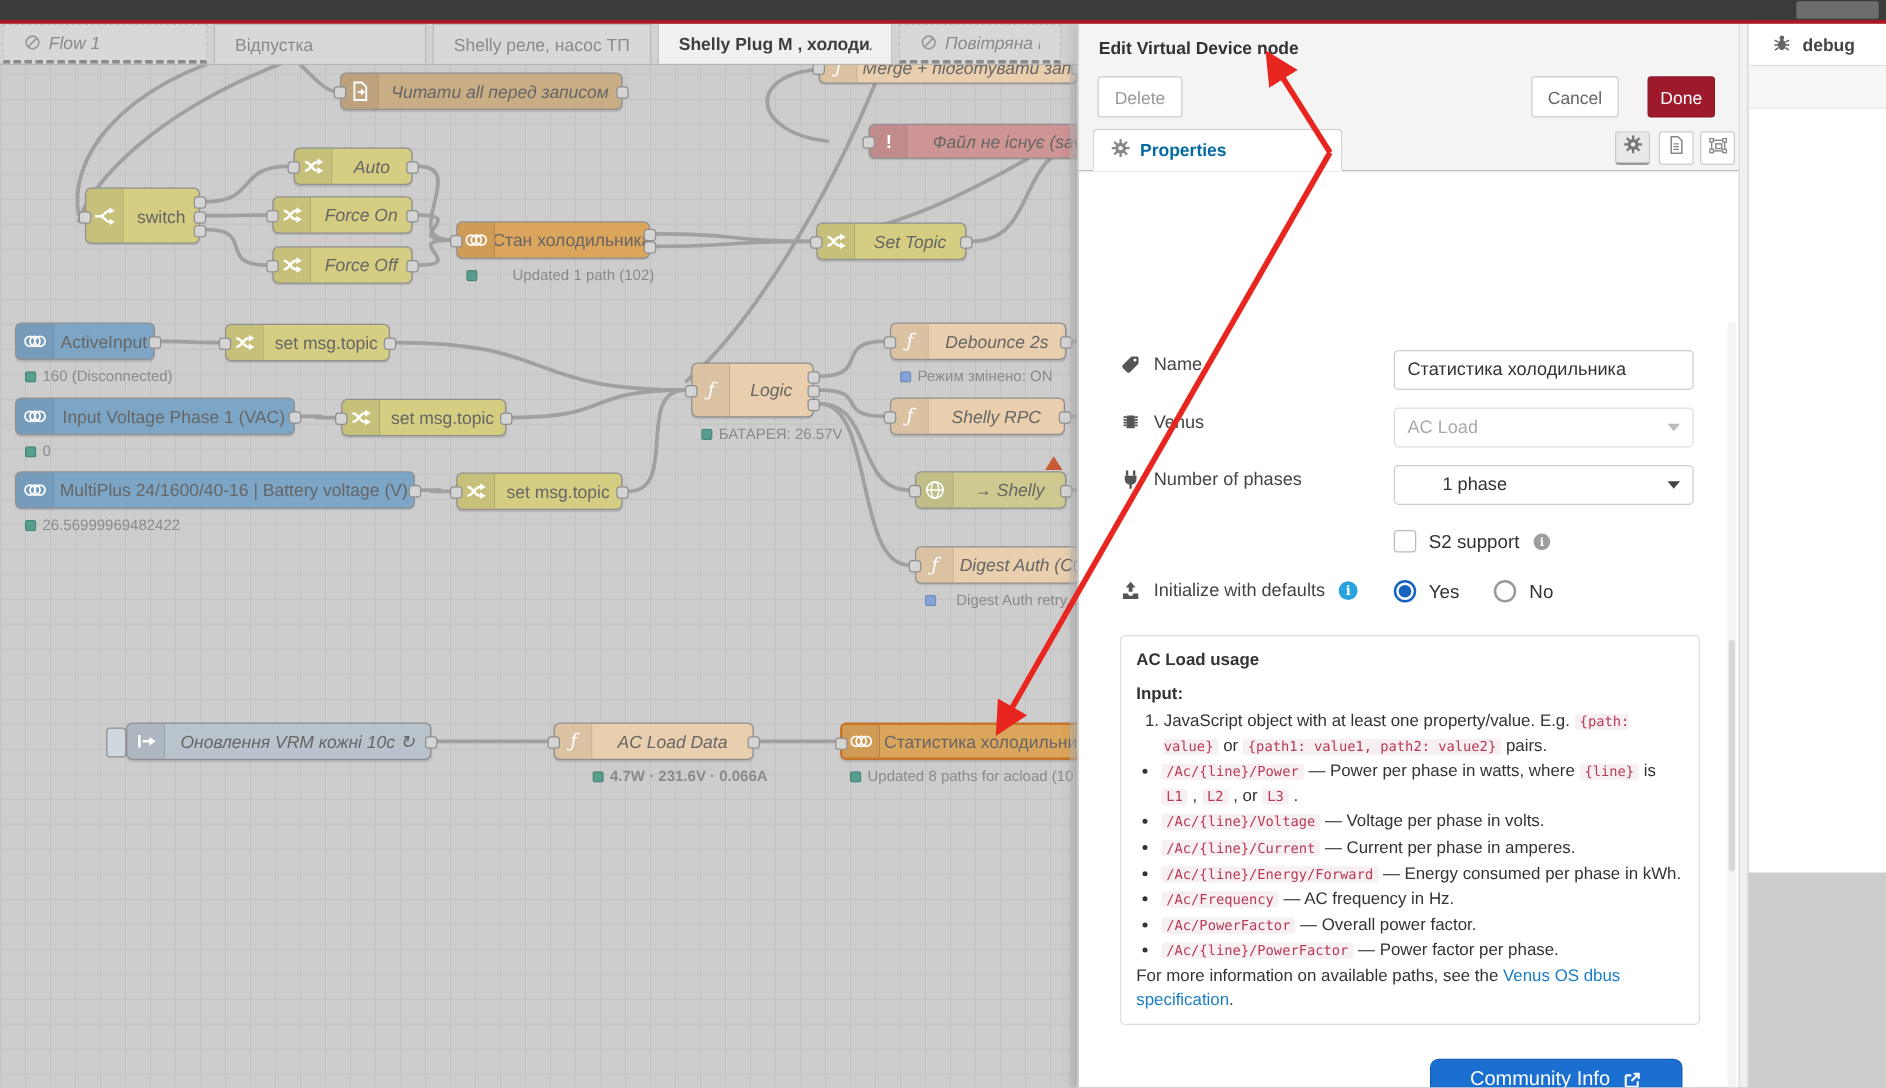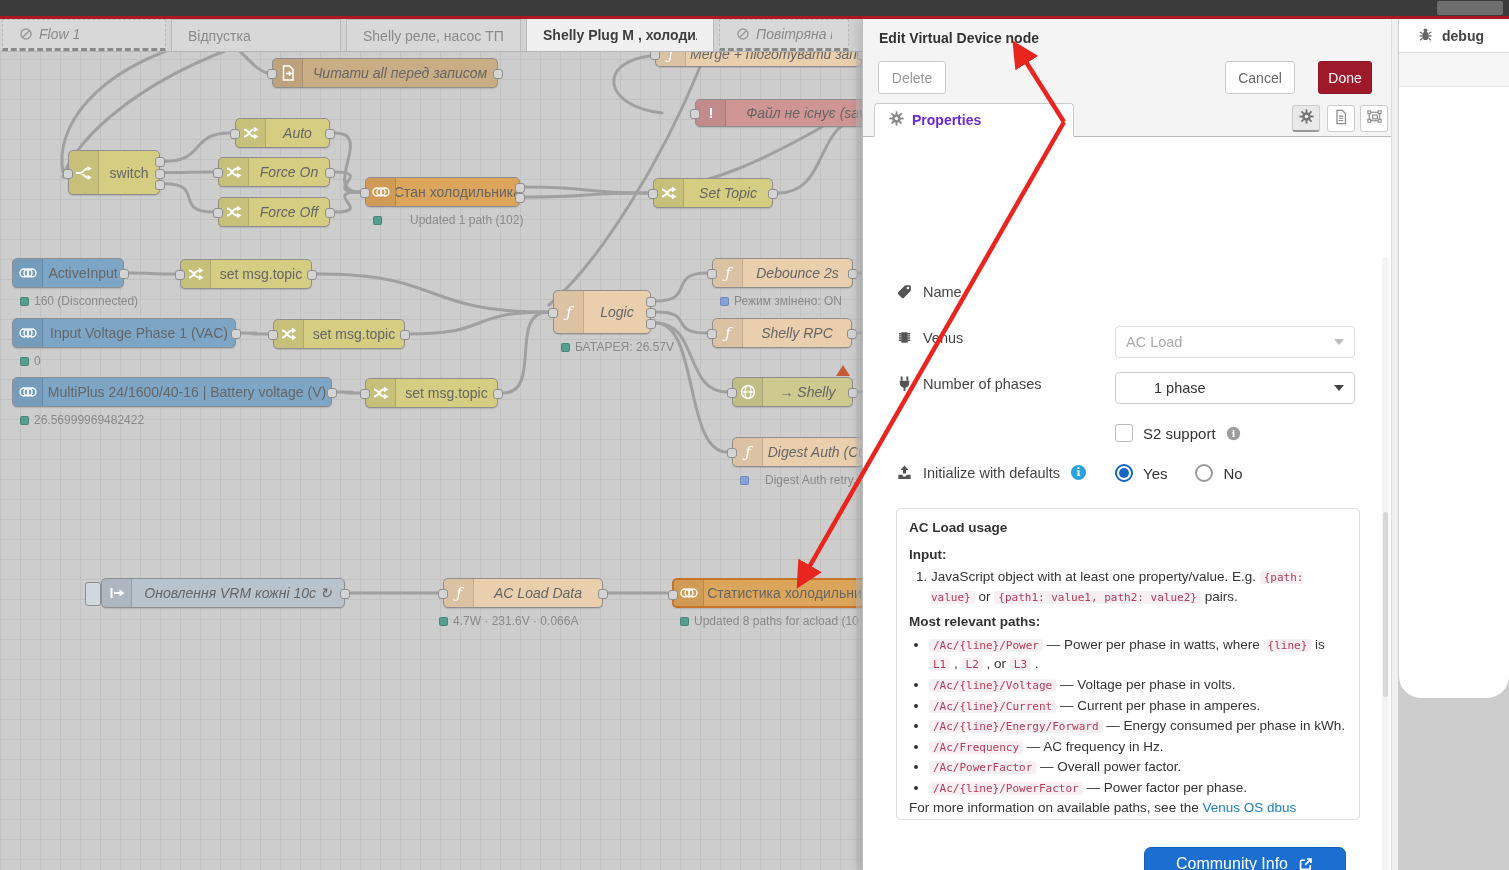--- a/index.html
+++ b/index.html
@@ -41,21 +41,21 @@
 
   
   #dialog { position:absolute; left:862px; top:19px; width:529px; height:851px; background:#fff; border-left:1px solid #bbb; box-shadow:-4px 0 10px rgba(0,0,0,.12); z-index:30; }
   #dlg-head { background:#f4f4f4; height:118px; position:relative; }
   #dlg-title { position:absolute; left:16px; top:11px; font-size:14px; font-weight:bold; color:#333; }
   .dlg-btn { position:absolute; top:42px; height:33px; border-radius:3px; font-size:14px; display:flex; align-items:center; justify-content:center; cursor:pointer; }
   #btn-delete { left:15px; width:68px; background:#fff; border:1px solid #ccc; color:#999; }
   #btn-cancel { left:362px; width:70px; background:#fff; border:1px solid #ccc; color:#666; }
   #btn-done { left:455px; width:54px; background:#9e1a2b; border:1px solid #8a1626; color:#fff; }
   #dlg-tabs { position:absolute; left:0; top:84px; width:529px; height:34px; border-bottom:1px solid #bbb; }
-  #tab-properties { position:absolute; left:11px; top:0; width:200px; height:34px; background:#fff; border:1px solid #ccc; border-bottom:1px solid #fff; border-radius:4px 4px 0 0; display:flex; align-items:center; gap:8px; padding:0 14px; font-size:14px; font-weight:bold; color:#6d28d9; }
+  #tab-properties { position:absolute; left:11px; top:0; width:200px; height:34px; background:#fff; border:1px solid #ccc; border-bottom:1px solid #fff; border-radius:4px 4px 0 0; display:flex; align-items:center; gap:8px; padding:0 14px; font-size:14px; font-weight:bold; color:#0369a1; }
   .mini-btn { position:absolute; top:2px; width:28px; height:27px; border:1px solid #ccc; border-radius:3px; background:#fff; display:flex; align-items:center; justify-content:center; }
   #mini-gear { left:429px; background:#e9e9e9; border-bottom:2px solid #999; }
   #mini-doc { left:464px; }
   #mini-frame { left:497px; }
 
   #dlg-body { position:relative; height:733px; overflow:hidden; font-size:14px; color:#444; }
   .frow { position:absolute; left:33px; display:flex; align-items:center; gap:10px; }
   .frow .fl { font-size:14.5px; color:#444; }
   .fctrl { position:absolute; left:252px; width:240px; height:32px; }
   input.fctrl, .sel { border:1px solid #ccc; border-radius:4px; padding:0 10px; font-size:14.5px; color:#333; font-family:"Liberation Sans",sans-serif; background:#fff; }
@@ -78,21 +78,21 @@
   .code { font-family:"DejaVu Sans Mono",monospace; font-size:11px; color:#b93a56; background:#f7f0f2; border-radius:3px; padding:0 4px; }
   .hlink { color:#1a7dc4; text-decoration:none; }
 
   #community-btn { position:absolute; left:281px; top:710px; width:202px; height:34px; background:#1a6fd1; border:1px solid #155fb5; border-radius:7px; color:#fff; font-size:16px; display:flex; align-items:center; justify-content:center; gap:9px; cursor:pointer; }
 
   #dlg-scroll { position:absolute; right:2px; top:120px; width:7px; height:728px; background:#f4f4f4; border-radius:4px; }
   #dlg-scroll .thumb { position:absolute; left:1px; top:255px; width:5px; height:185px; background:#d8d8d8; border-radius:3px; }
 
   
   #splitter { position:absolute; left:1391px; top:19px; width:8px; height:851px; background:#f0f0f0; border-left:1px solid #ddd; border-right:1px solid #ccc; z-index:31; }
-  #debug { position:absolute; left:1399px; top:19px; width:110px; height:679px; background:#fff; z-index:31;border-radius:22px; }
+  #debug { position:absolute; left:1399px; top:19px; width:110px; height:679px; background:#fff; z-index:31; }
   #debug-tabrow { height:34px; background:#fff; border-bottom:1px solid #ddd; display:flex; align-items:center; gap:8px; padding-left:18px; font-size:14px; font-weight:bold; color:#444; }
   #debug-toolbar { height:34px; background:#f6f6f6; border-bottom:1px solid #e5e5e5; }
 
   
   #arrow-layer { position:absolute; left:0; top:0; width:1509px; height:870px; z-index:50; pointer-events:none; }
 </style>
 </head>
 <body>
 
 <div id="app">
@@ -408,21 +408,21 @@
         <div class="node" style="left: 443px; top: 559px; width: 160px; height: 30px; background: rgb(233, 207, 174);">
           <div class="icon-box">
             <svg width="18" height="18" viewBox="0 0 18 18">
               <text x="9" y="13.5" font-size="15" font-style="italic" font-family="DejaVu Serif,serif" fill="#fff" text-anchor="middle">ƒ</text>
             </svg>
           </div>
                  <div class="lbl it">AC Load Data</div>
           <div class="port" style="left: -6px; top: 10px;"></div>
           <div class="port" style="right: -6px; top: 10px;"></div>
         </div>
-        <div class="node-status" style="left: 439px; top: 595px;">
+        <div class="node-status" style="left: 474px; top: 595px; font-weight: bold;">
           <span class="dot" style="background:#569e8d"></span>
           <span>4.7W · 231.6V · 0.066A</span>
         </div>
         <div class="node selected" style="left: 672px; top: 559px; width: 195px; height: 30px; background: rgb(220, 165, 92);">
           <div class="icon-box">
             <svg width="18" height="18" viewBox="0 0 18 18">
               <circle cx="5" cy="9" r="4" stroke="#fff" fill="none" stroke-width="1.4"></circle>
            <circle cx="9" cy="9" r="4" stroke="#fff" fill="none" stroke-width="1.4"></circle>
            <circle cx="13" cy="9" r="4" stroke="#fff" fill="none" stroke-width="1.4"></circle>
             </svg>
@@ -526,20 +526,21 @@
     <div id="dlg-body">
       <div class="frow" style="top:146px;">
         <span class="fic" style="display: inline-flex; align-items: center;">
             <svg width="17" height="17" viewBox="0 0 18 18">
               <path d="M2.4,9.6 L9.2,2.8 a1.6,1.6 0 0 1 1.1,-0.5 h4 a1.4,1.4 0 0 1 1.4,1.4 v4 a1.6,1.6 0 0 1 -0.5,1.1 L8.4,15.6 a1.7,1.7 0 0 1 -2.4,0 L2.4,12 a1.7,1.7 0 0 1 0,-2.4 z" fill="#555"></path>
            <circle cx="12.7" cy="5.3" r="1.3" fill="#fff"></circle>
             </svg>
           </span>
         <span class="fl">Name</span>
       </div>
+      <input class="fctrl" style="top: 143px;" value="Статистика холодильника">
 
       <div class="frow" style="top:192px;">
         <span class="fic" style="display: inline-flex; align-items: center;">
             <svg width="17" height="17" viewBox="0 0 18 18">
               <rect x="5.5" y="3.5" width="7" height="11" rx="1" fill="#555"></rect>
               <path d="M3,5 h2.5 M12.5,5 h2.5" stroke="#555" stroke-width="1.5"></path>
               <path d="M3,7.3 h2.5 M12.5,7.3 h2.5" stroke="#555" stroke-width="1.5"></path>
               <path d="M3,9.6 h2.5 M12.5,9.6 h2.5" stroke="#555" stroke-width="1.5"></path>
               <path d="M3,11.9 h2.5 M12.5,11.9 h2.5" stroke="#555" stroke-width="1.5"></path>
             </svg>
@@ -598,21 +599,20 @@
         <span class="radio"></span>
         <span class="ilab">No</span>
       </div>
 
       <div id="helpbox">
         <h3>AC Load usage</h3>
         <div class="hb-h">Input:</div>
         <ol>
             <li id="hb-input-item">JavaScript object with at least one property/value. E.g. <span class="code">{path: value}</span> or <span class="code">{path1: value1, path2: value2}</span> pairs.</li>
           </ol>
-        <div class="hb-h">Most relevant paths:</div>
         <ul id="hb-paths">
             <li><span class="code">/Ac/{line}/Power</span> — Power per phase in watts, where <span class="code">{line}</span> is <span class="code">L1</span> , <span class="code">L2</span> , or <span class="code">L3</span> .</li>
             <li><span class="code">/Ac/{line}/Voltage</span> — Voltage per phase in volts.</li>
             <li><span class="code">/Ac/{line}/Current</span> — Current per phase in amperes.</li>
             <li><span class="code">/Ac/{line}/Energy/Forward</span> — Energy consumed per phase in kWh.</li>
             <li><span class="code">/Ac/Frequency</span> — AC frequency in Hz.</li>
             <li><span class="code">/Ac/PowerFactor</span> — Overall power factor.</li>
             <li><span class="code">/Ac/{line}/PowerFactor</span> — Power factor per phase.</li>
           </ul>
         <div id="hb-more">For more information on available paths, see the <a class="hlink" href="#">Venus OS dbus specification</a>.</div>

